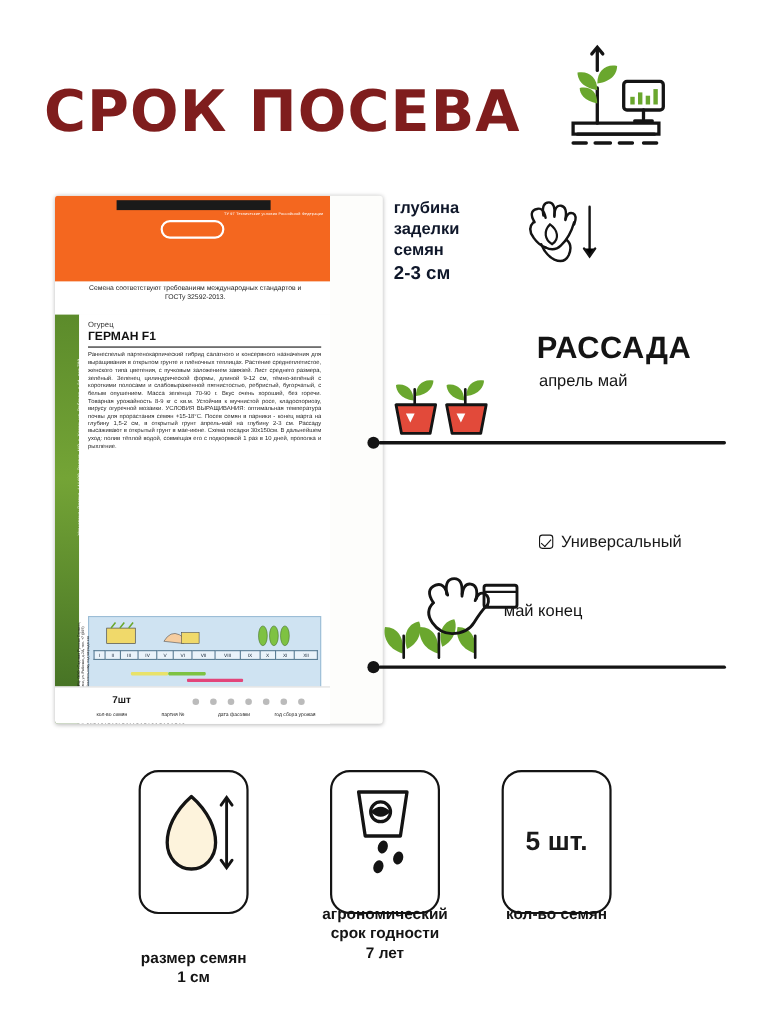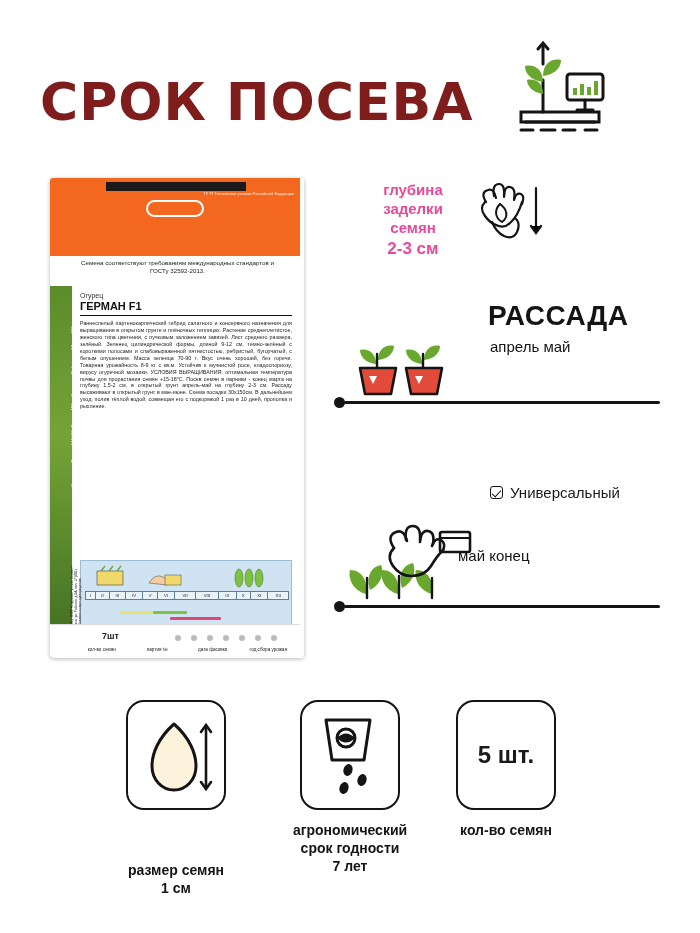--- a/index.html
+++ b/index.html
@@ -20,21 +20,21 @@
     color: #7f1d1d;
     font-family: "DejaVu Sans", sans-serif;
   }
   .title-icon {
     position: absolute; left: 505px; top: 30px; width: 110px; height: 110px;
   }
 
   
   .packet {
     position: absolute; left: 50px; top: 178px;
-    width: 254px; height: 480px;
+    width: 298px; height: 480px;
     background: #fdfdfb;
     border-radius: 3px;
     box-shadow: 0 1px 4px rgba(0,0,0,.28);
     overflow: hidden;
     padding-left: 12px;
   }
   .packet-top {
     position: absolute; left:0; top:0; width: 250px; height: 78px;
     background: #f4671f;
   }
@@ -113,22 +113,22 @@
     background: #fff; border-top: 1px solid #ddd;
   }
   .footer-cells { position:absolute; left: 24px; top: 2px; width: 222px; display:flex; }
   .footer-cells div { flex:1; text-align:center; font-size: 4.6px; color:#222; }
   .qty { position:absolute; left: 52px; top: 6px; font-size: 9px; font-weight:700; }
   .dots { position:absolute; left: 120px; top: 8px; width: 110px; height: 10px; }
 
   
   .depth-block { position: absolute; left: 358px; top: 180px; width: 240px; }
   .depth-text {
-    position:absolute; left: 0; top: 0; width: 110px; text-align: center;
-    font-size: 15px; font-weight: 700; line-height: 1.28; color:#ec4899;
+    position:absolute; left: 0; top: 0; width: 110px; text-align: left;
+    font-size: 15px; font-weight: 700; line-height: 1.28; color:#0f172a;
   }
   .depth-val { font-size: 17px; font-weight: 700; }
   .depth-icon { position:absolute; left: 114px; top: 2px; width: 72px; height: 54px; }
 
   .section { position: absolute; left: 330px; width: 350px; }
   .sec-title { font-size: 28px; font-weight: 700; color: #141414; letter-spacing:.5px; }
   .sec-sub { font-size: 15px; color: #141414; margin-top: 6px; }
   .rule {
     position:absolute; height: 3px; background: #141414; border-radius: 2px;
   }
@@ -141,21 +141,21 @@
     position: relative; display:inline-block;
   }
   .chk:after {
     content:""; position:absolute; left: 3px; top: 1px; width: 4px; height: 8px;
     border: solid #141414; border-width: 0 1.8px 1.8px 0; transform: rotate(42deg);
   }
 
   
   .cards { position:absolute; left: 126px; top: 700px; width: 470px; }
   .card {
-    position: absolute; width: 100px; height: 110px;
+    position: absolute; width: 100px; height: 131px;
     border: 2.2px solid #141414; border-radius: 18px; background:#fff;
   }
   .card-cap {
     position: absolute; width: 150px; text-align: center;
     font-size: 14px; font-weight: 700; line-height: 1.28; color:#141414;
   }
   .card-num { font-size: 24px; font-weight: 700; }
 
   svg { display: block; }
 </style>

